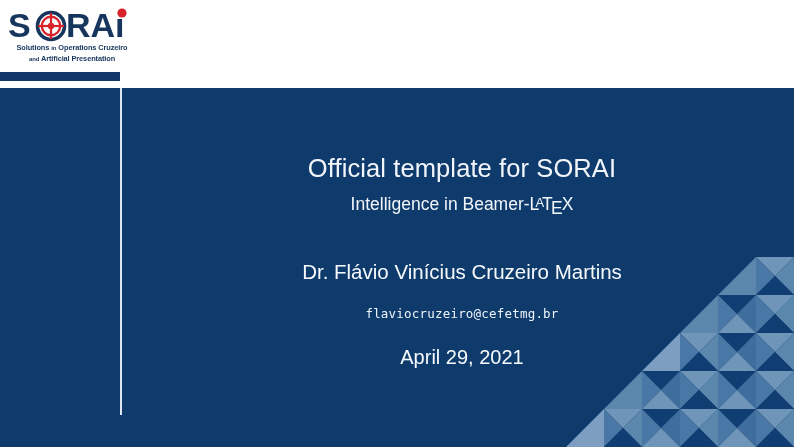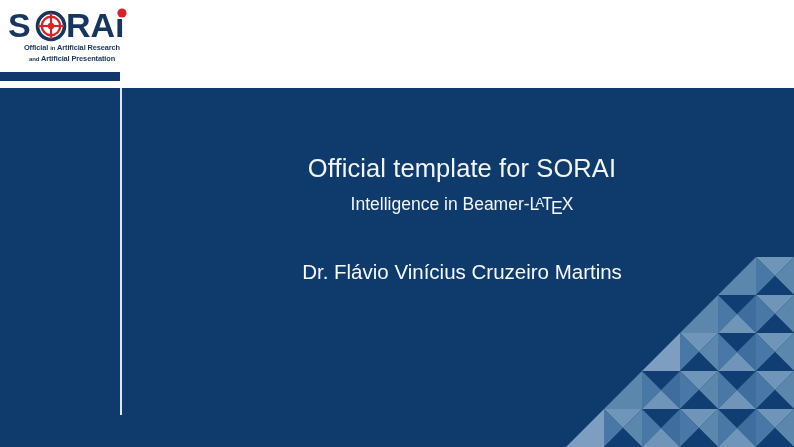--- a/index.html
+++ b/index.html
@@ -224,23 +224,23 @@
           <line x1="0" y1="-13" x2="0" y2="13" stroke="#d8232a" stroke-width="2.2"></line>
           <circle cx="0" cy="0" r="3.2" fill="#d8232a"></circle>
         </g>
 
         <text x="60" y="31" font-family="Liberation Sans, sans-serif" font-size="34" font-weight="bold" fill="#17365d">RA</text>
         <text x="109" y="31" font-family="Liberation Sans, sans-serif" font-size="34" font-weight="bold" fill="#17365d">ı</text>
         <circle cx="116" cy="7" r="4.6" fill="#d8232a"></circle>
       </svg>
       <div class="sorai-tagline">
         <div>
-          <span>Official</span>
+          <span>Solutions</span>
           <span class="sm">in</span>
-          <span>Artificial Research</span>
+          <span>Operations Cruzeiro</span>
         </div>
         <div>
           <span class="sm">and</span>
           <span>Artificial Presentation</span>
         </div>
       </div>
     </div>
 
     <div class="header-rule"></div>
 
@@ -295,15 +295,17 @@
       <use href="#cellA" x="154" y="152"></use>
       <use href="#cellB" x="192" y="152"></use>
     </svg>
 
     <div class="vrule"></div>
 
     <div class="titleblock">
       <div class="title">Official template for SORAI</div>
       <div class="subtitle"><span>Intelligence in Beamer-</span><span class="latex"><span>L</span><span class="a">A</span><span>T</span><span class="e">E</span><span>X</span></span></div>
       <div class="author">Dr. Flávio Vinícius Cruzeiro Martins</div>
+      <div class="email">flaviocruzeiro@cefetmg.br</div>
+      <div class="date">April 29, 2021</div>
     </div>
   </div>
 </div>
 
 </body></html>

